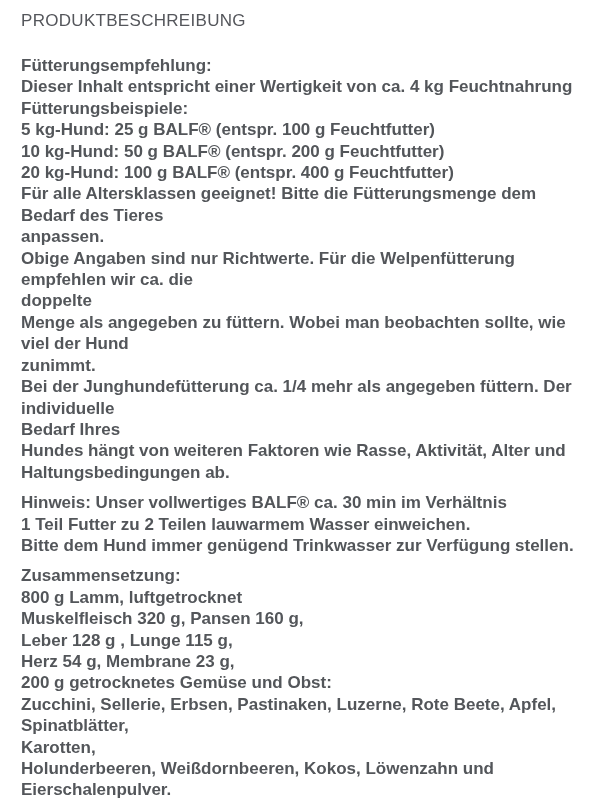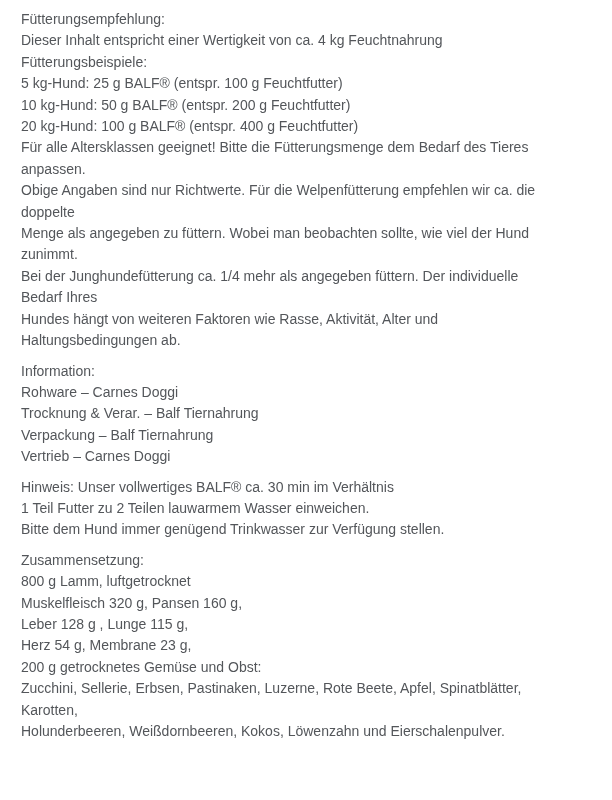--- a/index.html
+++ b/index.html
@@ -20,57 +20,53 @@
     margin: 0 0 22px 0;
     font-size: 17px;
     font-weight: 400;
     line-height: 24px;
     letter-spacing: 0.3px;
     color: #54565b;
     text-transform: uppercase;
   }
   .para {
     margin: 0 0 9px 0;
-    font-size: 14px;
-    font-weight: 400;
+    font-size: 17px;
+    font-weight: 700;
     line-height: 21.4px;
     letter-spacing: 0px;
     color: #53565a;
     white-space: pre-line; 
   }
   .para:last-child { margin-bottom: 4px; }
 </style>
 </head>
 <body>
 
 <main class="page">
+  <h2 class="section-title">PRODUKTBESCHREIBUNG</h2>
 
   <div>
     <p class="para">Fütterungsempfehlung:
 Dieser Inhalt entspricht einer Wertigkeit von ca. 4 kg Feuchtnahrung
 Fütterungsbeispiele:
 5 kg-Hund: 25 g BALF® (entspr. 100 g Feuchtfutter)
 10 kg-Hund: 50 g BALF® (entspr. 200 g Feuchtfutter)
 20 kg-Hund: 100 g BALF® (entspr. 400 g Feuchtfutter)
 Für alle Altersklassen geeignet! Bitte die Fütterungsmenge dem Bedarf des Tieres
 anpassen.
 Obige Angaben sind nur Richtwerte. Für die Welpenfütterung empfehlen wir ca. die
 doppelte
 Menge als angegeben zu füttern. Wobei man beobachten sollte, wie viel der Hund
 zunimmt.
 Bei der Junghundefütterung ca. 1/4 mehr als angegeben füttern. Der individuelle
 Bedarf Ihres
 Hundes hängt von weiteren Faktoren wie Rasse, Aktivität, Alter und
 Haltungsbedingungen ab.</p>
 
-    <p class="para">Information:
-Rohware – Carnes Doggi
-Trocknung &amp; Verar. – Balf Tiernahrung
-Verpackung – Balf Tiernahrung
-Vertrieb – Carnes Doggi</p>
 
     <p class="para">Hinweis: Unser vollwertiges BALF® ca. 30 min im Verhältnis
 1 Teil Futter zu 2 Teilen lauwarmem Wasser einweichen.
 Bitte dem Hund immer genügend Trinkwasser zur Verfügung stellen.</p>
 
     <p class="para">Zusammensetzung:
 800 g Lamm, luftgetrocknet
 Muskelfleisch 320 g, Pansen 160 g,
 Leber 128 g , Lunge 115 g,
 Herz 54 g, Membrane 23 g,

